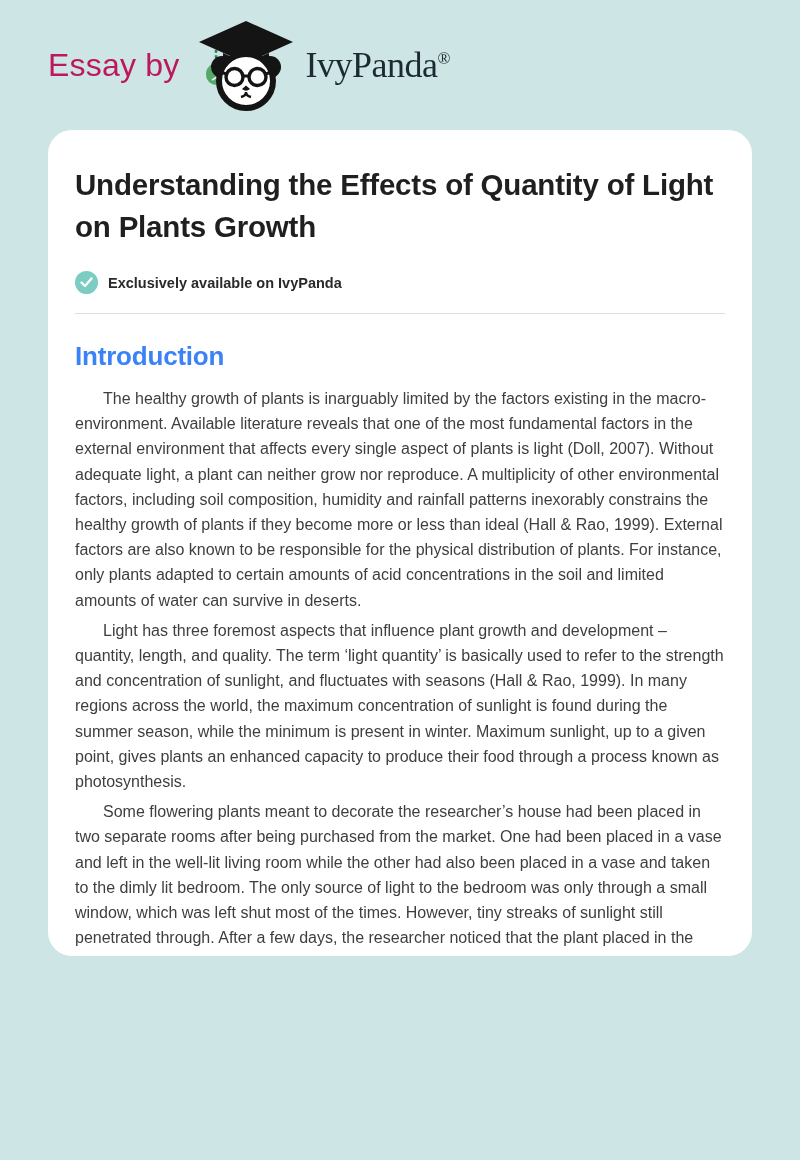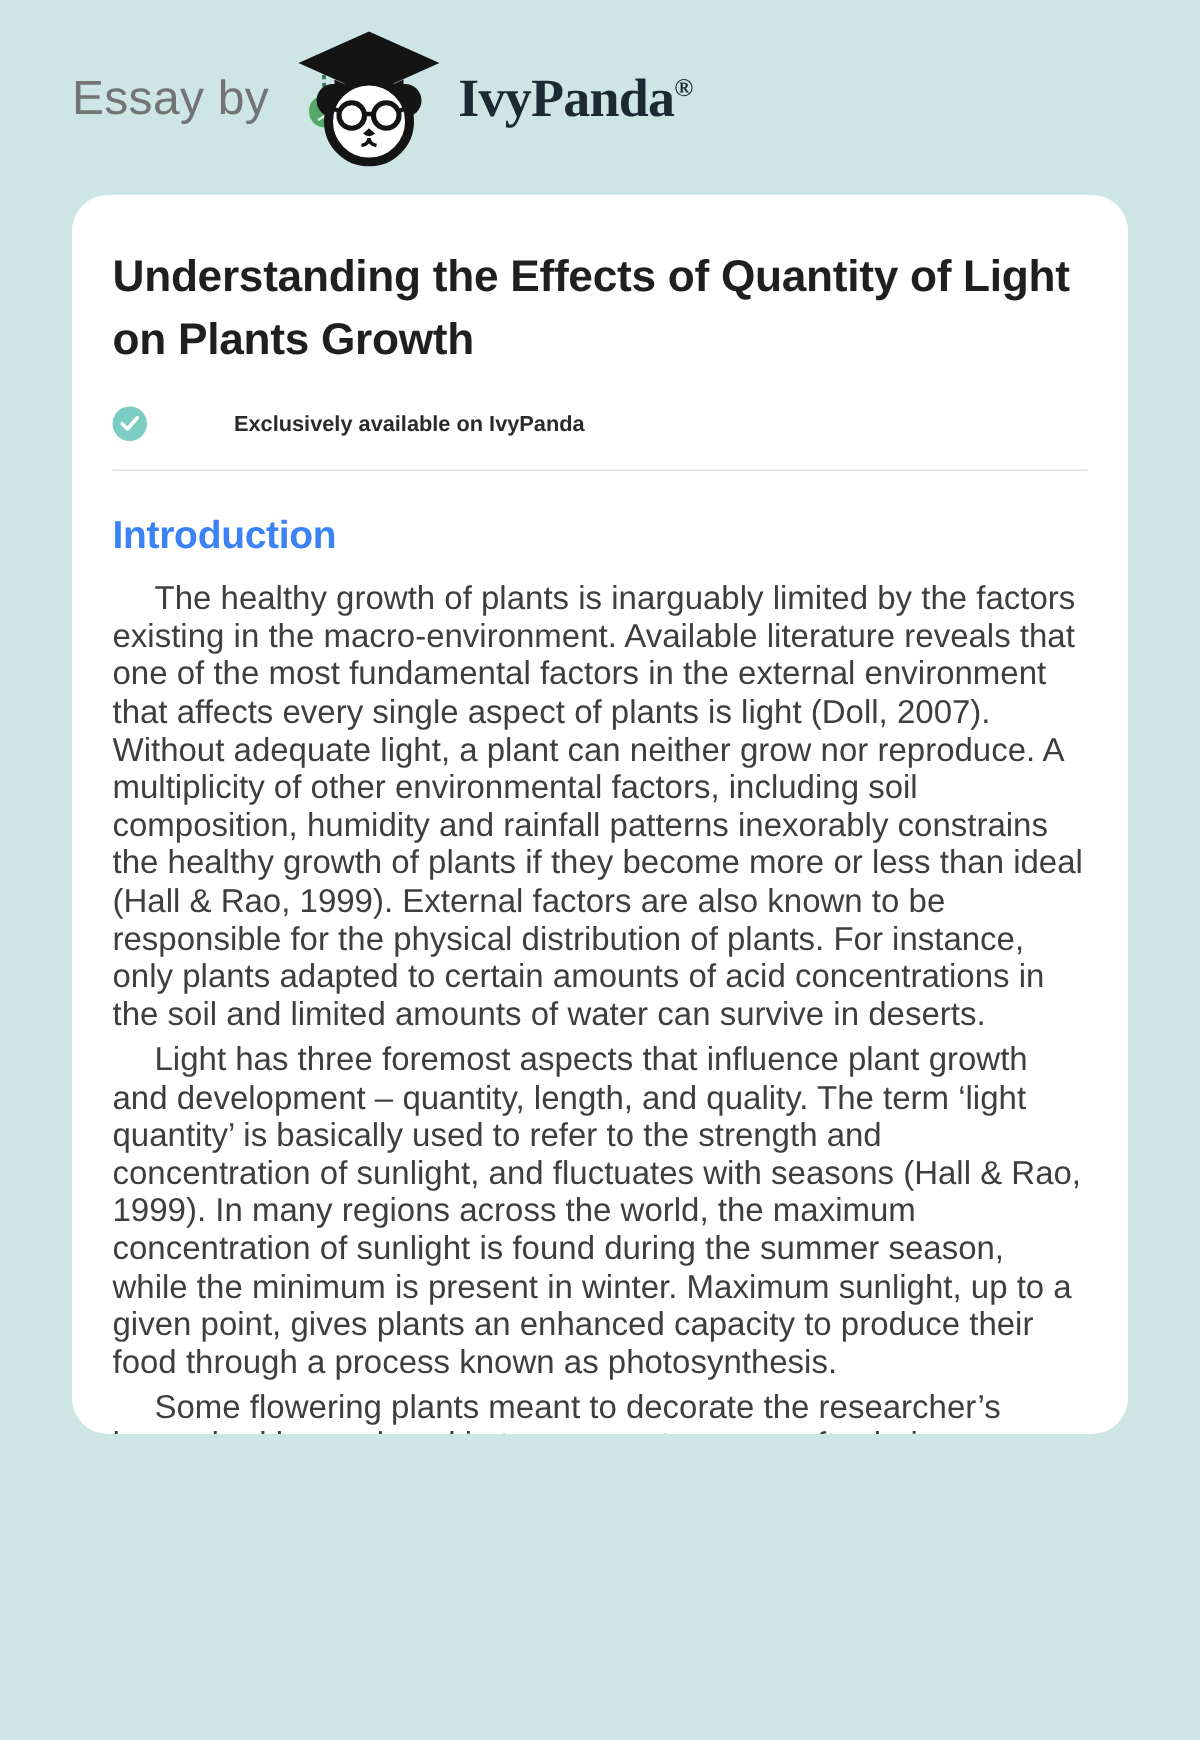--- a/index.html
+++ b/index.html
@@ -12,34 +12,34 @@
     overflow: hidden;
   }
   .header {
     height: 130px;
     padding: 0 48px;
     display: flex;
     align-items: center;
   }
   .essay-by {
     font-size: 32px;
-    color: #737373;
+    color: #be185d;
     font-weight: 400;
     letter-spacing: 0.2px;
   }
   .logo-mark {
     width: 104px;
     height: 92px;
     margin-left: 14px;
     margin-right: 8px;
     flex: none;
   }
   .brand {
     font-family: "Liberation Serif", serif;
-    font-weight: 700;
+    font-weight: 400;
     font-size: 36px;
     color: #1c2b33;
     letter-spacing: -0.5px;
   }
   .brand sup {
     font-size: 17px;
     vertical-align: super;
     line-height: 0;
   }
   .card {
@@ -55,21 +55,20 @@
     line-height: 42px;
     font-weight: 700;
     color: #1f1f1f;
     letter-spacing: -0.2px;
     max-width: 650px;
   }
   .badge-row {
     display: flex;
     align-items: center;
     margin-top: 23px;
-    gap: 48px;
   }
   .check-circle {
     width: 23px;
     height: 23px;
     border-radius: 50%;
     background: #7bccc2;
     display: flex;
     align-items: center;
     justify-content: center;
     flex: none;
@@ -87,21 +86,21 @@
     margin-top: 19px;
   }
   .section-heading {
     font-size: 26px;
     font-weight: 700;
     color: #3b82f6;
     margin-top: 27px;
     letter-spacing: -0.2px;
   }
   .body-text {
-    font-size: 22px;
+    font-size: 16px;
     line-height: 25.2px;
     color: #3e3e3e;
     text-indent: 28px;
     margin-top: 14px;
     text-align: left;
   }
   .body-text + .body-text { margin-top: 5px; }
 </style>
 </head>
 <body>

